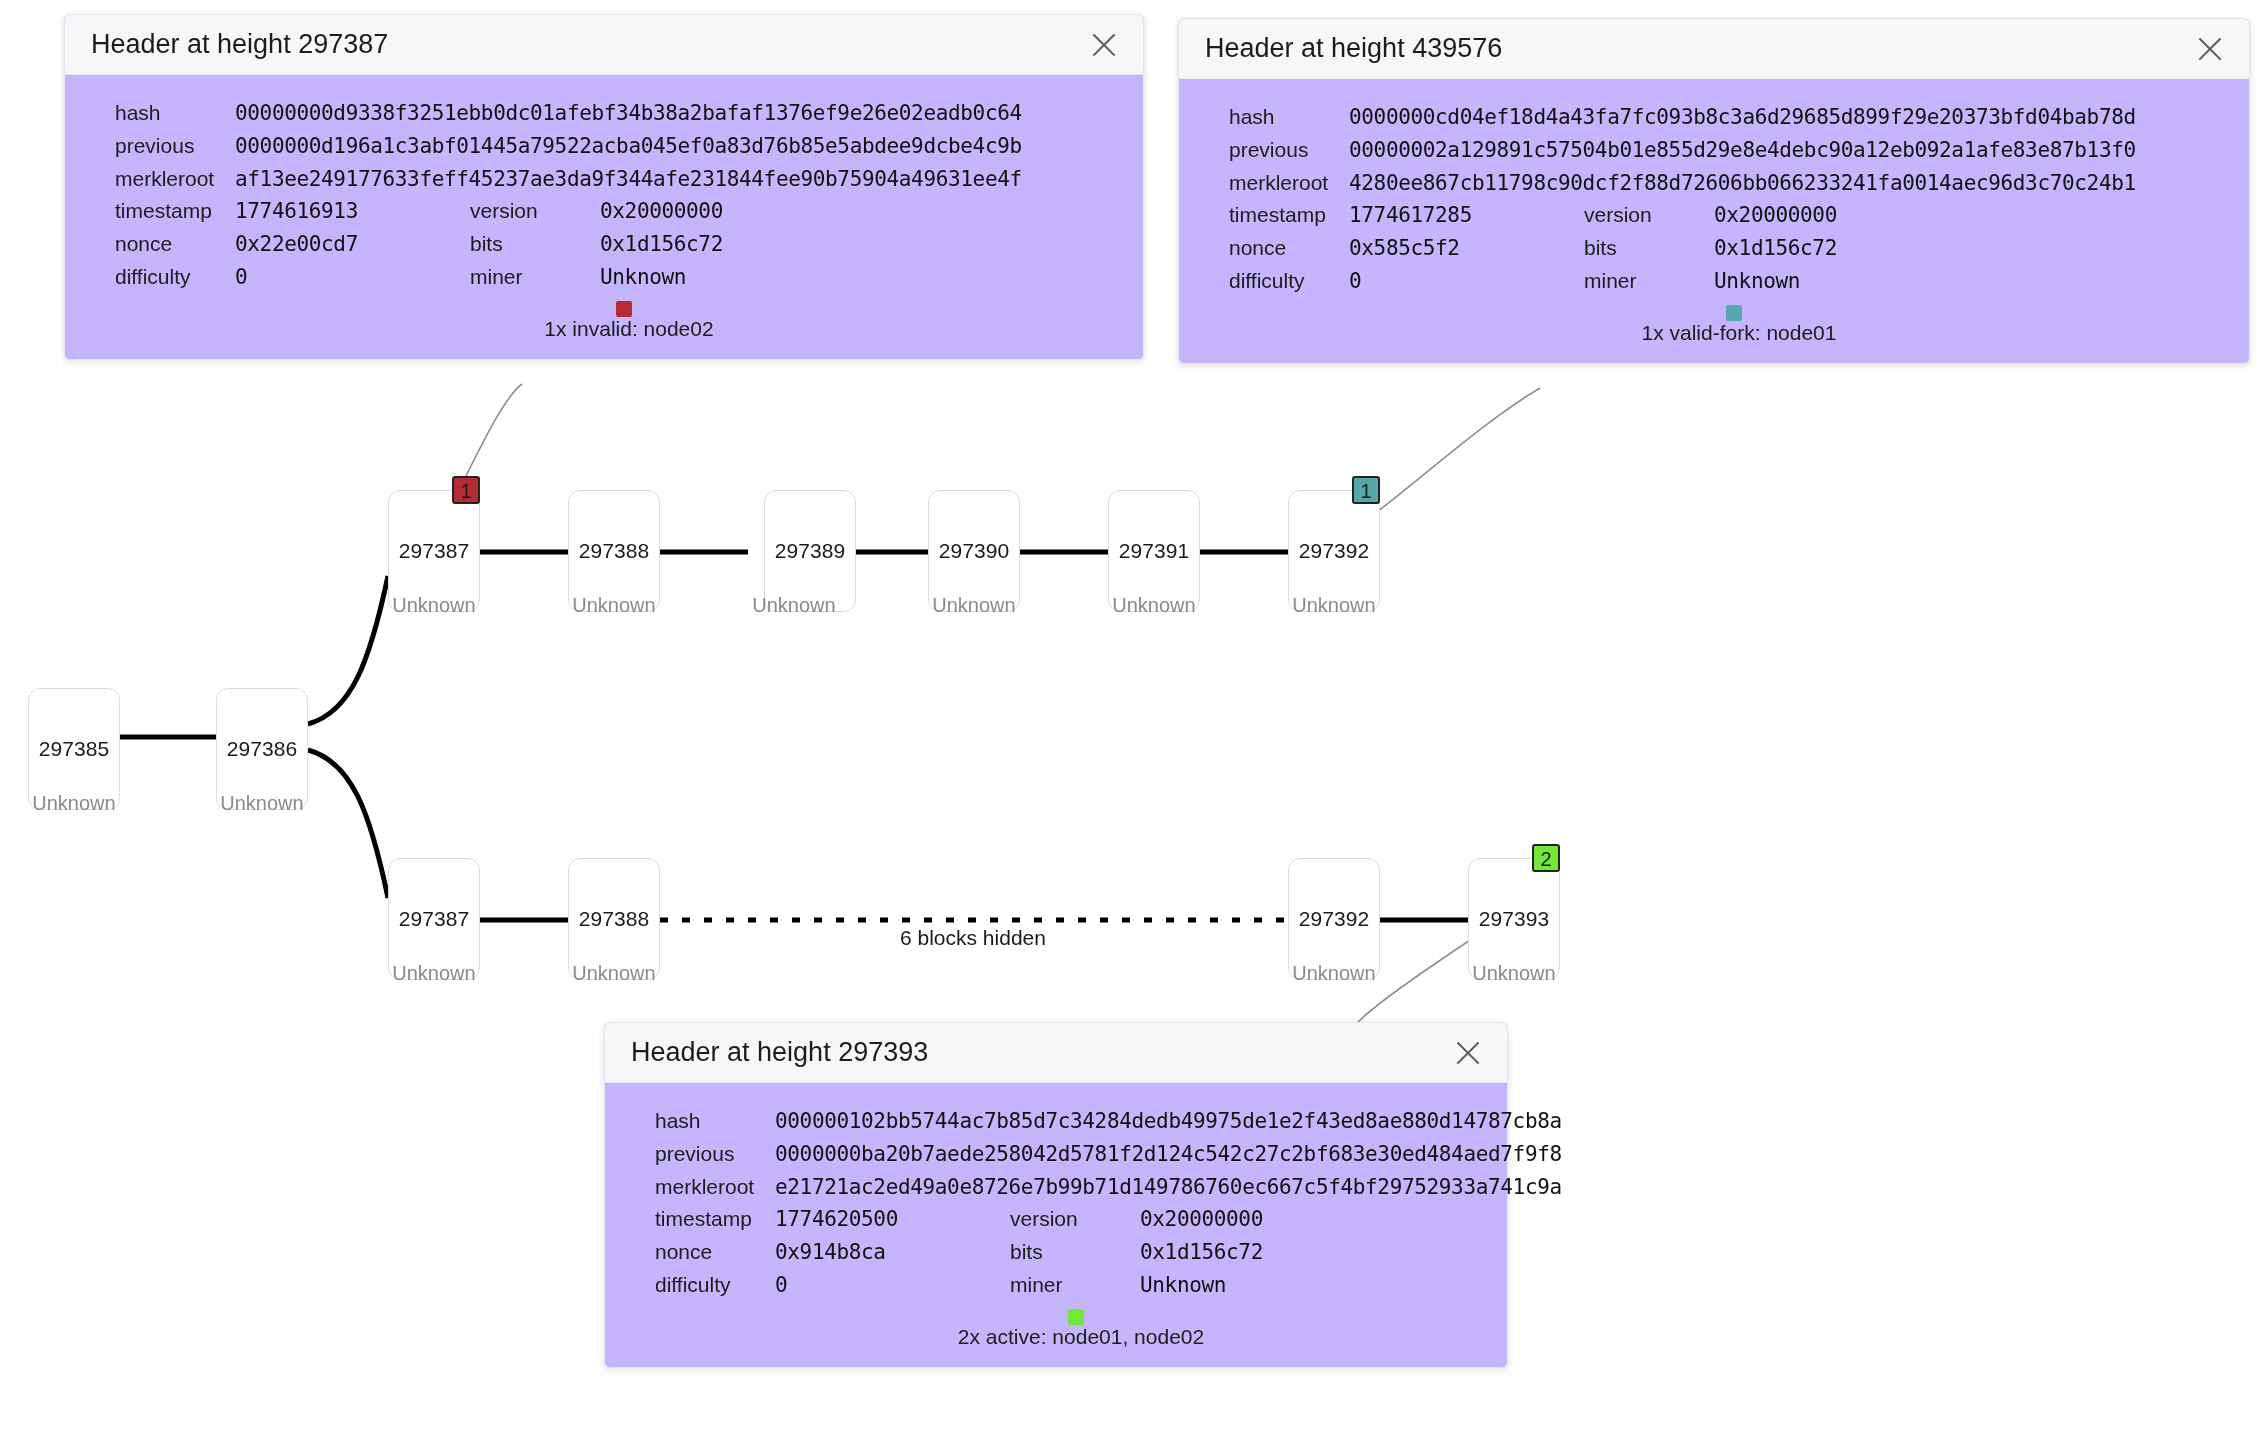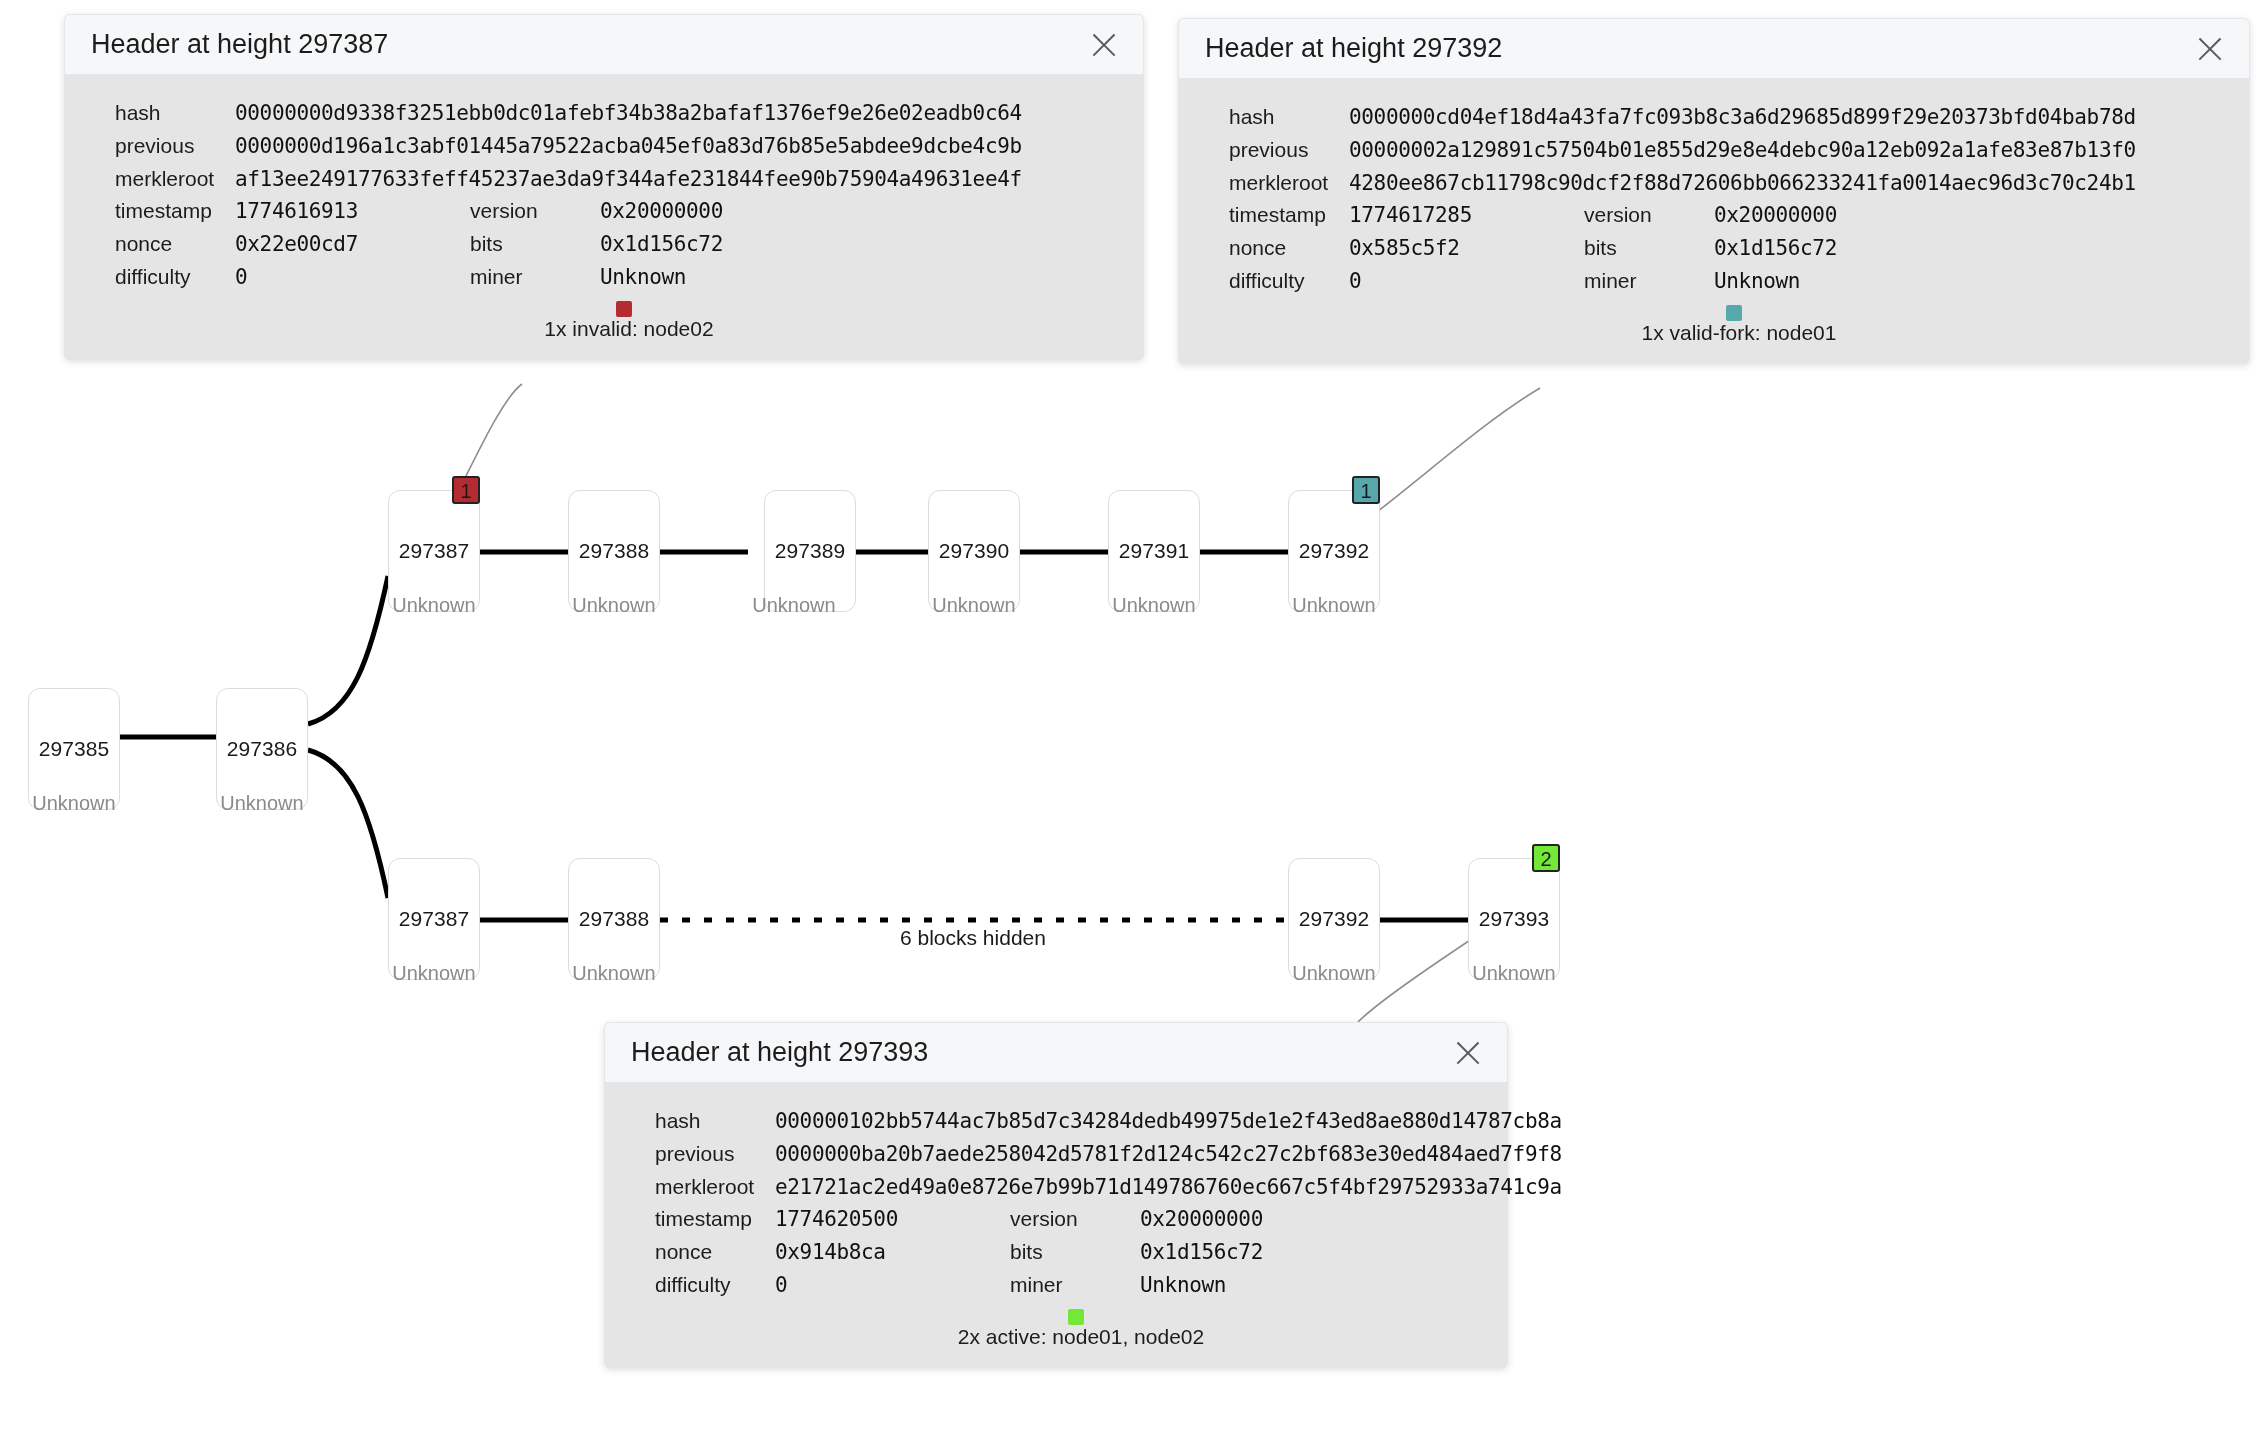--- a/index.html
+++ b/index.html
@@ -74,21 +74,21 @@
     position: absolute;
     font-size: 21px;
     color: #1a1a1a;
     z-index: 4;
     white-space: nowrap;
   }
 
   
   .header-card {
     position: absolute;
-    background: #e5e5e5;
+    background: #c4b5fd;
     border: 1px solid #e3e6ea;
     border-radius: 6px;
     box-shadow: 0 2px 7px rgba(0,0,0,0.13);
     z-index: 10;
     box-sizing: border-box;
   }
   .card-titlebar {
     background: #f6f7f8;
     border-bottom: 1px solid #e3e6ea;
     border-radius: 5px 5px 0 0;
@@ -309,21 +309,21 @@
           <div class="fval">Unknown</div>
         </div>
         <div class="status-row">
           <div class="status-swatch" style="background: rgb(181, 43, 52);"></div>
           <div class="status-text">1x invalid: node02</div>
         </div>
       </div>
     </div>
     <div class="header-card" style="left: 1178px; top: 18px; width: 1072px;">
       <div class="card-titlebar">
-        <div class="card-title">Header at height 297392</div>
+        <div class="card-title">Header at height 439576</div>
         <div class="close-icon"></div>
       </div>
       <div class="card-body">
         <div class="fields">
           <div class="fkey">hash</div>
           <div class="fval">0000000cd04ef18d4a43fa7fc093b8c3a6d29685d899f29e20373bfd04bab78d</div>
           <div class="fkey">previous</div>
           <div class="fval">00000002a129891c57504b01e855d29e8e4debc90a12eb092a1afe83e87b13f0</div>
           <div class="fkey">merkleroot</div>
           <div class="fval">4280ee867cb11798c90dcf2f88d72606bb066233241fa0014aec96d3c70c24b1</div>

